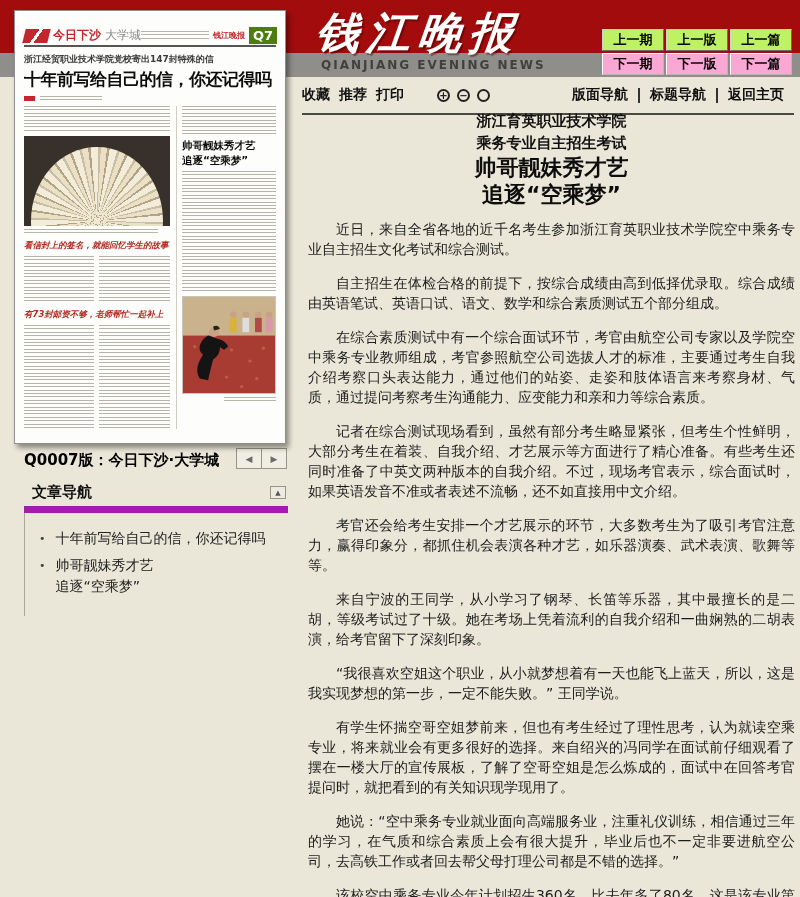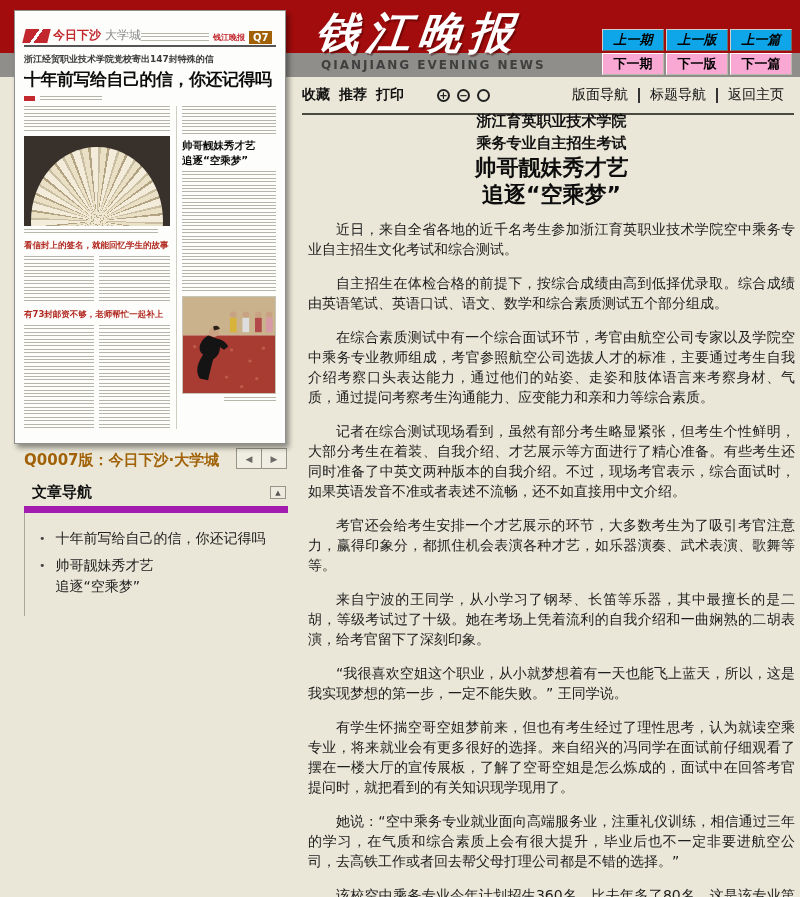--- a/index.html
+++ b/index.html
@@ -15,74 +15,74 @@
           font-family:"DejaVu Serif","Liberation Serif",serif; font-style:italic; font-weight:bold;
           font-size:44px; letter-spacing:7px; transform:skewX(-6deg);
           text-shadow:2px 2px 1px rgba(60,0,0,.45); white-space:nowrap; }
   .logo-en { position:absolute; left:321px; top:58px; z-index:3; color:#404040;
              font-size:12px; font-weight:bold; letter-spacing:2px; white-space:nowrap; }
 
   .nav-btns { position:absolute; right:8px; top:29px; z-index:4; display:grid;
               grid-template-columns:repeat(3,62px); grid-auto-rows:22px; gap:2px; }
   .nav-btn { display:flex; align-items:center; justify-content:center;
              font-size:13px; font-weight:bold; color:#000; cursor:pointer; }
-  .nav-btn.top { background:#0ea5e9; border:1px solid; border-color:#cfcec9 #6e6d69 #6e6d69 #cfcec9;font-style:italic; }
+  .nav-btn.top { background:#bef264; border:1px solid; border-color:#cfcec9 #6e6d69 #6e6d69 #cfcec9; }
   .nav-btn.bottom { background:#f9a8d4; border:1px solid; border-color:#ffffff #b9b7ab #b9b7ab #ffffff; }
 
   
   .toolbar { position:absolute; left:302px; right:6px; top:77px; height:38px;
              display:flex; align-items:center; border-bottom:2px solid #4a4a42; }
   .tb-link { font-size:14px; font-weight:bold; color:#111; margin-right:9px; cursor:pointer; }
   .tb-zoom { display:flex; align-items:center; gap:7px; margin-left:24px; }
   .zoom-circle { width:13px; height:13px; border:2px solid #222; border-radius:50%;
                  font-size:10px; line-height:9px; text-align:center; font-weight:bold;
                  color:#222; cursor:pointer; }
   .tb-right { margin-left:auto; display:flex; align-items:center; }
-  .tb-rlink { font-size:14px; font-weight:normal; color:#111; padding:0 10px; cursor:pointer; }
+  .tb-rlink { font-size:14px; font-weight:bold; color:#111; padding:0 10px; cursor:pointer; }
   .tb-sep { width:2px; height:15px; background:#333; }
 
   
   .thumb { position:absolute; left:14px; top:10px; width:272px; height:434px; z-index:6;
            background:#fdfdfb; border:1px solid #8f8f8f; box-shadow:3px 4px 5px rgba(0,0,0,.4);
            padding:10px 9px 8px; cursor:pointer; }
   .fx { background:repeating-linear-gradient(to bottom,#b7b4aa 0,#b7b4aa 1px,transparent 1px,transparent 3.4px); }
   .t-mast { display:flex; align-items:flex-end;
             height:26px; border-bottom:2px solid #555; padding-bottom:1px; }
   .t-logo { display:flex; align-items:baseline; gap:4px; }
   .t-logo-mark { width:25px; height:14px; align-self:center;
                  background:linear-gradient(115deg,#c1272d 44%,#fff 44%,#fff 56%,#c1272d 56%);
                  transform:skewX(-14deg); }
   .t-logo-cn { color:#c1272d; font-weight:bold; font-size:12px; white-space:nowrap; }
   .t-logo-sub { color:#8a8a8a; font-size:12px; white-space:nowrap; }
   .t-mast-right { display:flex; align-items:center; gap:4px; }
   .t-paper { color:#c1272d; font-size:8px; font-weight:bold; white-space:nowrap; }
-  .t-corner { background:#a16207; color:#fff; font-size:10px; font-weight:bold; padding:1px 4px; }
+  .t-corner { background:#4d7c0f; color:#fff; font-size:13px; font-weight:bold; padding:1px 4px; }
   .t-kicker { margin-top:6px; font-size:9px; font-weight:bold; color:#3a3a3a; white-space:nowrap; overflow:hidden; }
   .t-headline { margin-top:2px; font-size:17px; font-weight:bold; color:#0d0d0d;
                 letter-spacing:-0.5px; white-space:nowrap; overflow:hidden; }
   .t-byline { display:flex; align-items:center; gap:5px; margin:5px 0 5px; }
   .t-byline-mark { width:11px; height:5px; background:#c1272d; }
   .t-body { display:flex; gap:6px; }
   .t-col-main { flex:1.55; min-width:0; }
   .t-col-side { flex:1; min-width:0; border-left:1px solid #cfccc2; padding-left:5px; }
   .env-photo { position:relative; height:90px; background:#38302a; overflow:hidden; margin-top:4px; }
   .fan { position:absolute; left:5%; top:12%; width:90%; height:165%; border-radius:50%;
          background:repeating-conic-gradient(from -95deg at 50% 50%,
             #f3ecda 0deg 6deg,#c9bea1 6deg 8deg,#e9e0c6 8deg 13deg,#b2a382 13deg 15deg); }
   .t-cap { margin-top:3px; height:4px; width:92%; }
   .t-sub { margin-top:7px; color:#b22a22; font-weight:bold; font-size:8.5px;
-           white-space:nowrap; overflow:hidden; }
+           white-space:nowrap; overflow:hidden;font-style:italic; }
   .t-cols2 { display:flex; gap:5px; margin-top:4px; }
   .t-cols2 > div { flex:1; }
   .t-side-title { margin:4px 0 4px; font-size:10.5px; font-weight:bold; color:#0d0d0d; line-height:1.4; }
   .dance-photo { margin-top:5px; border:1px solid #c7c4ba; line-height:0; }
   .dance-photo svg { width:100%; height:96px; }
 
   
-  .page-label { position:absolute; left:24px; top:451px; font-size:15px; font-weight:bold; color:#a16207; }
+  .page-label { position:absolute; left:24px; top:451px; font-size:15px; font-weight:bold; color:#000000; }
   .pager { position:absolute; left:236px; top:448px; display:flex; }
   .pg-btn { width:26px; height:21px; display:flex; align-items:center; justify-content:center;
             background:#f0eee2; border:1px solid #979588; color:#6a6a66; font-size:9px; cursor:pointer; }
   .pg-btn + .pg-btn { margin-left:-1px; }
 
   .art-nav { position:absolute; left:24px; top:483px; width:264px; }
   .an-head { display:flex; justify-content:space-between; align-items:center;
              border-bottom:7px solid #a21caf; padding:0 2px 4px 8px;text-align:center; }
   .an-title { font-size:15px; font-weight:bold; color:#111; }
   .an-collapse { width:16px; height:13px; display:flex; align-items:center; justify-content:center;

